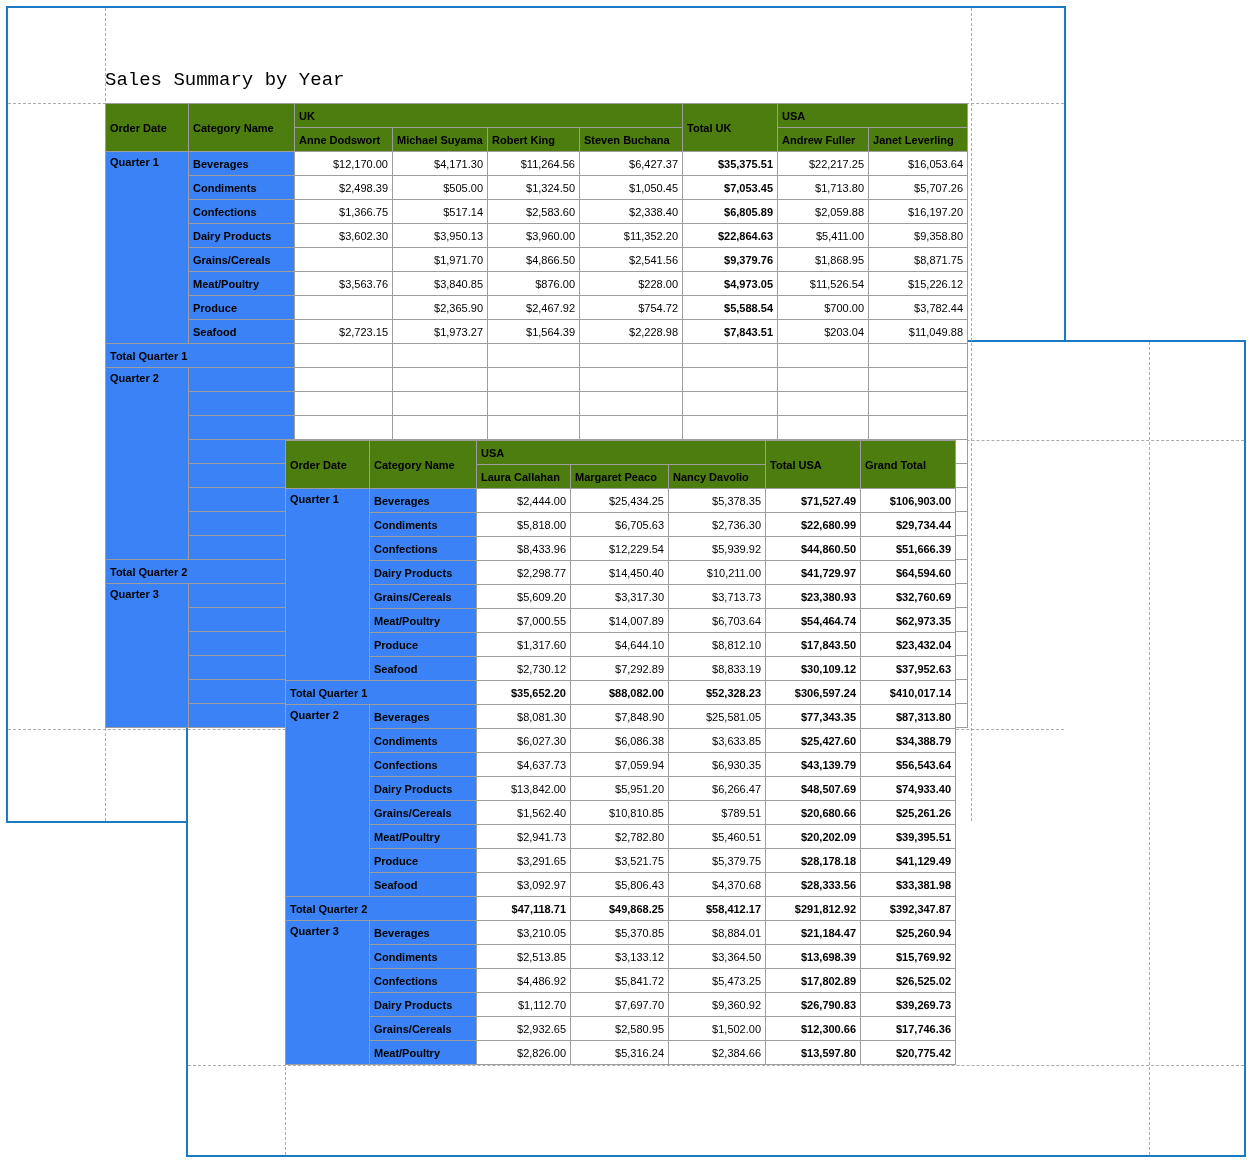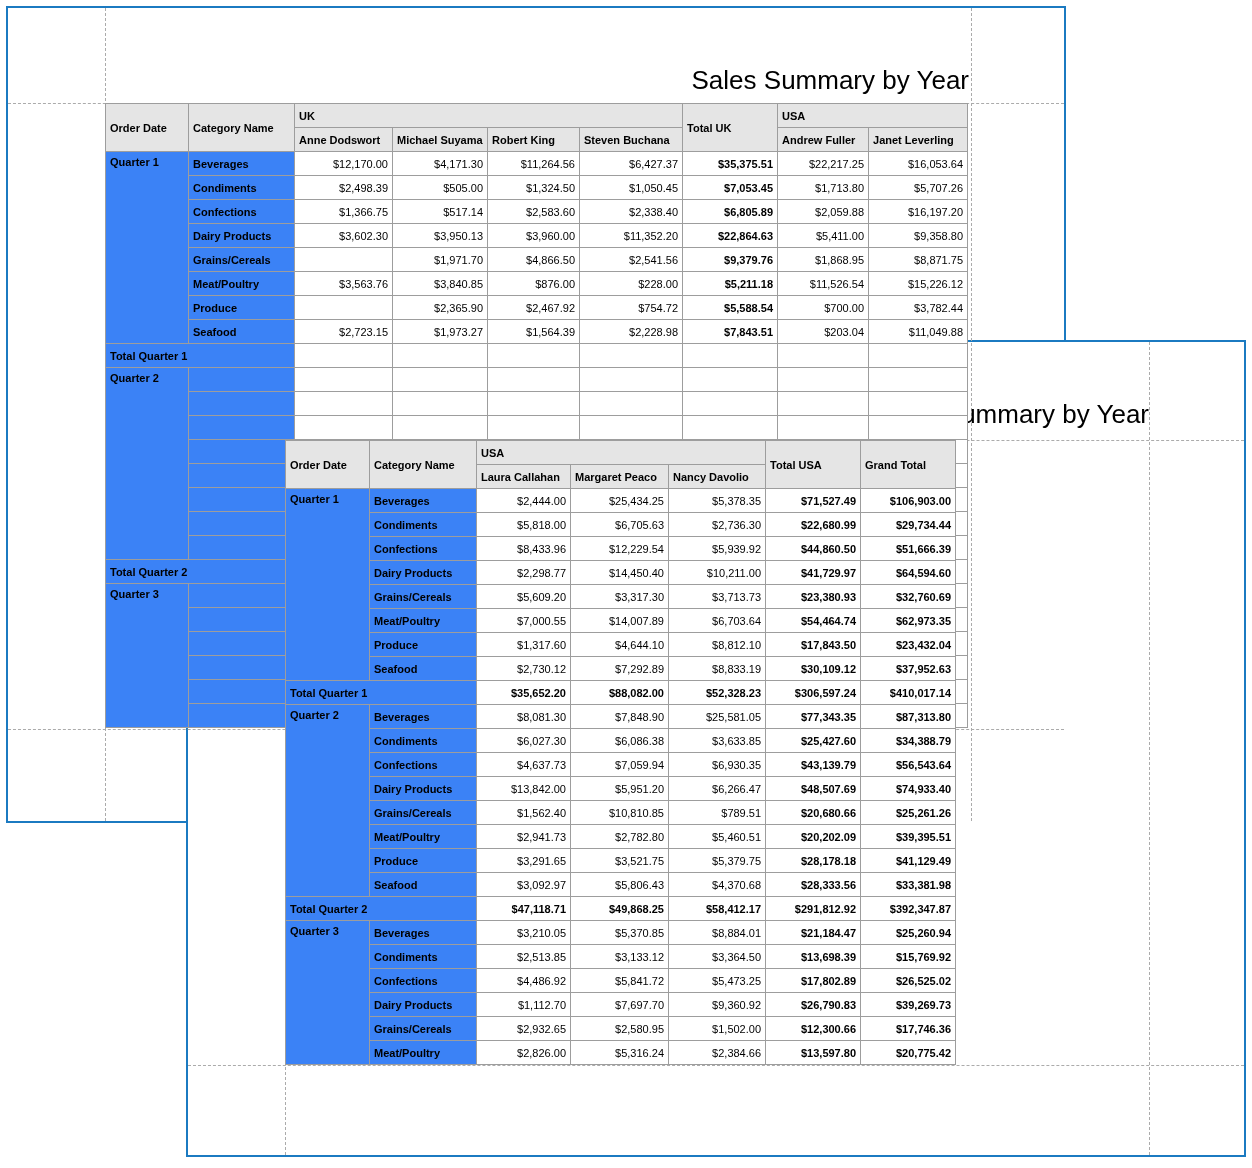--- a/index.html
+++ b/index.html
@@ -10,34 +10,34 @@
   }
   .page {
     position:absolute; width:1060px; height:817px;
     background:#ffffff; border:2px solid #1b7ac1;
   }
   .mline { position:absolute; z-index:1; }
   .mline.v { top:0; bottom:0; width:0; border-left:1px dashed #ababab; }
   .mline.h { left:0; right:0; height:0; border-top:1px dashed #ababab; }
   .rtitle {
     position:absolute; left:97px; width:864px; top:56px; z-index:2;
-    text-align:right; font-size:26px; line-height:32px; font-weight:400; color:#000;
+    text-align:left; font-size:19px; line-height:32px; font-weight:400; color:#000;font-family:Liberation Mono, monospace;
   }
   .twrap { position:absolute; z-index:3; }
   table.pivot {
     border-collapse:collapse; table-layout:fixed;
     background:#fff; font-size:11px; color:#000;
     border:1px solid #7f7f7f;
   }
   .pivot td, .pivot th {
     border:1px solid #9d9d9d; height:24px; padding:0 4px;
     white-space:nowrap; overflow:hidden; font-weight:normal; text-align:left;
     vertical-align:middle;
   }
-  .pivot .hd  { background:#e5e5e5; font-weight:bold; }
+  .pivot .hd  { background:#4d7c0f; font-weight:bold; }
   .pivot .vtop{ vertical-align:top; padding-top:4px; }
   .pivot .cat { background:#3b82f6; font-weight:bold; }
   .pivot .val { text-align:right; }
   .pivot .b   { font-weight:bold; }
 </style>
 </head>
 <body>
 
 <div class="page" style="left:6px; top:6px;">
   <div class="mline v" style="left:97px;"></div>
@@ -124,21 +124,21 @@
             <td class="val b">$9,379.76</td>
             <td class="val">$1,868.95</td>
             <td class="val">$8,871.75</td>
           </tr>
           <tr>
             <td class="cat">Meat/Poultry</td>
             <td class="val">$3,563.76</td>
             <td class="val">$3,840.85</td>
             <td class="val">$876.00</td>
             <td class="val">$228.00</td>
-            <td class="val b">$5,211.18</td>
+            <td class="val b">$4,973.05</td>
             <td class="val">$11,526.54</td>
             <td class="val">$15,226.12</td>
           </tr>
           <tr>
             <td class="cat">Produce</td>
             <td class="val"></td>
             <td class="val">$2,365.90</td>
             <td class="val">$2,467.92</td>
             <td class="val">$754.72</td>
             <td class="val b">$5,588.54</td>

